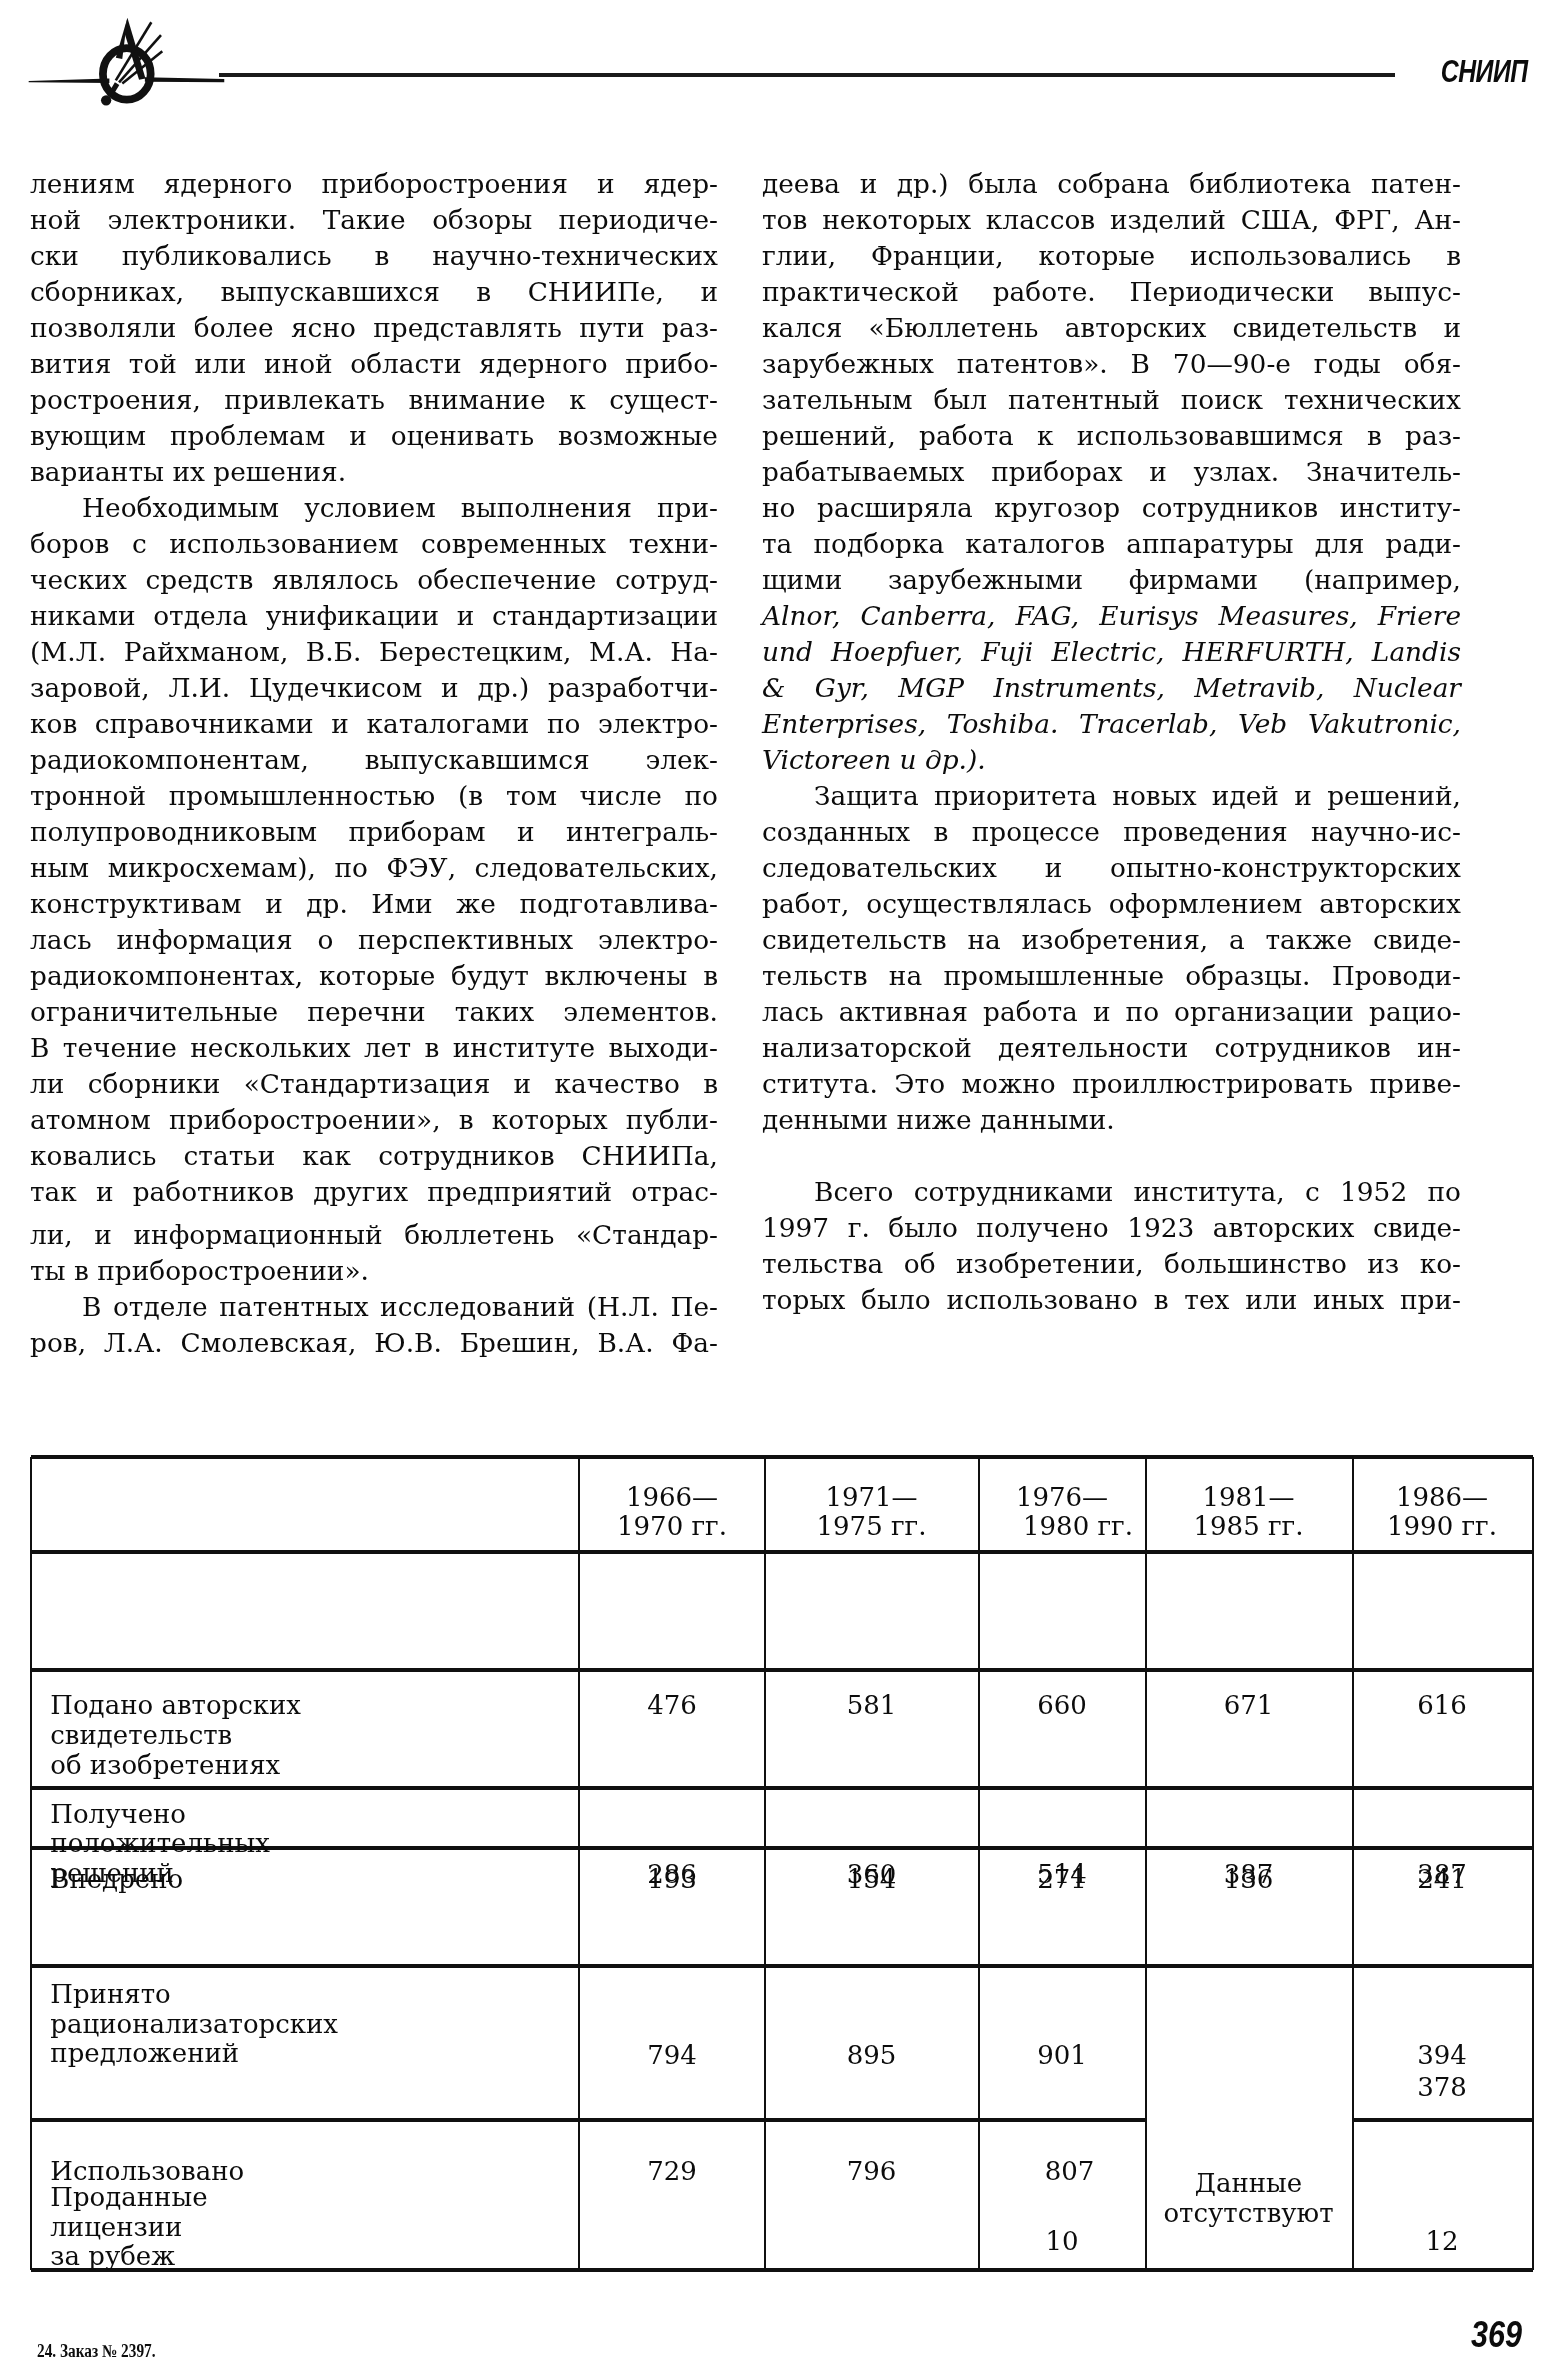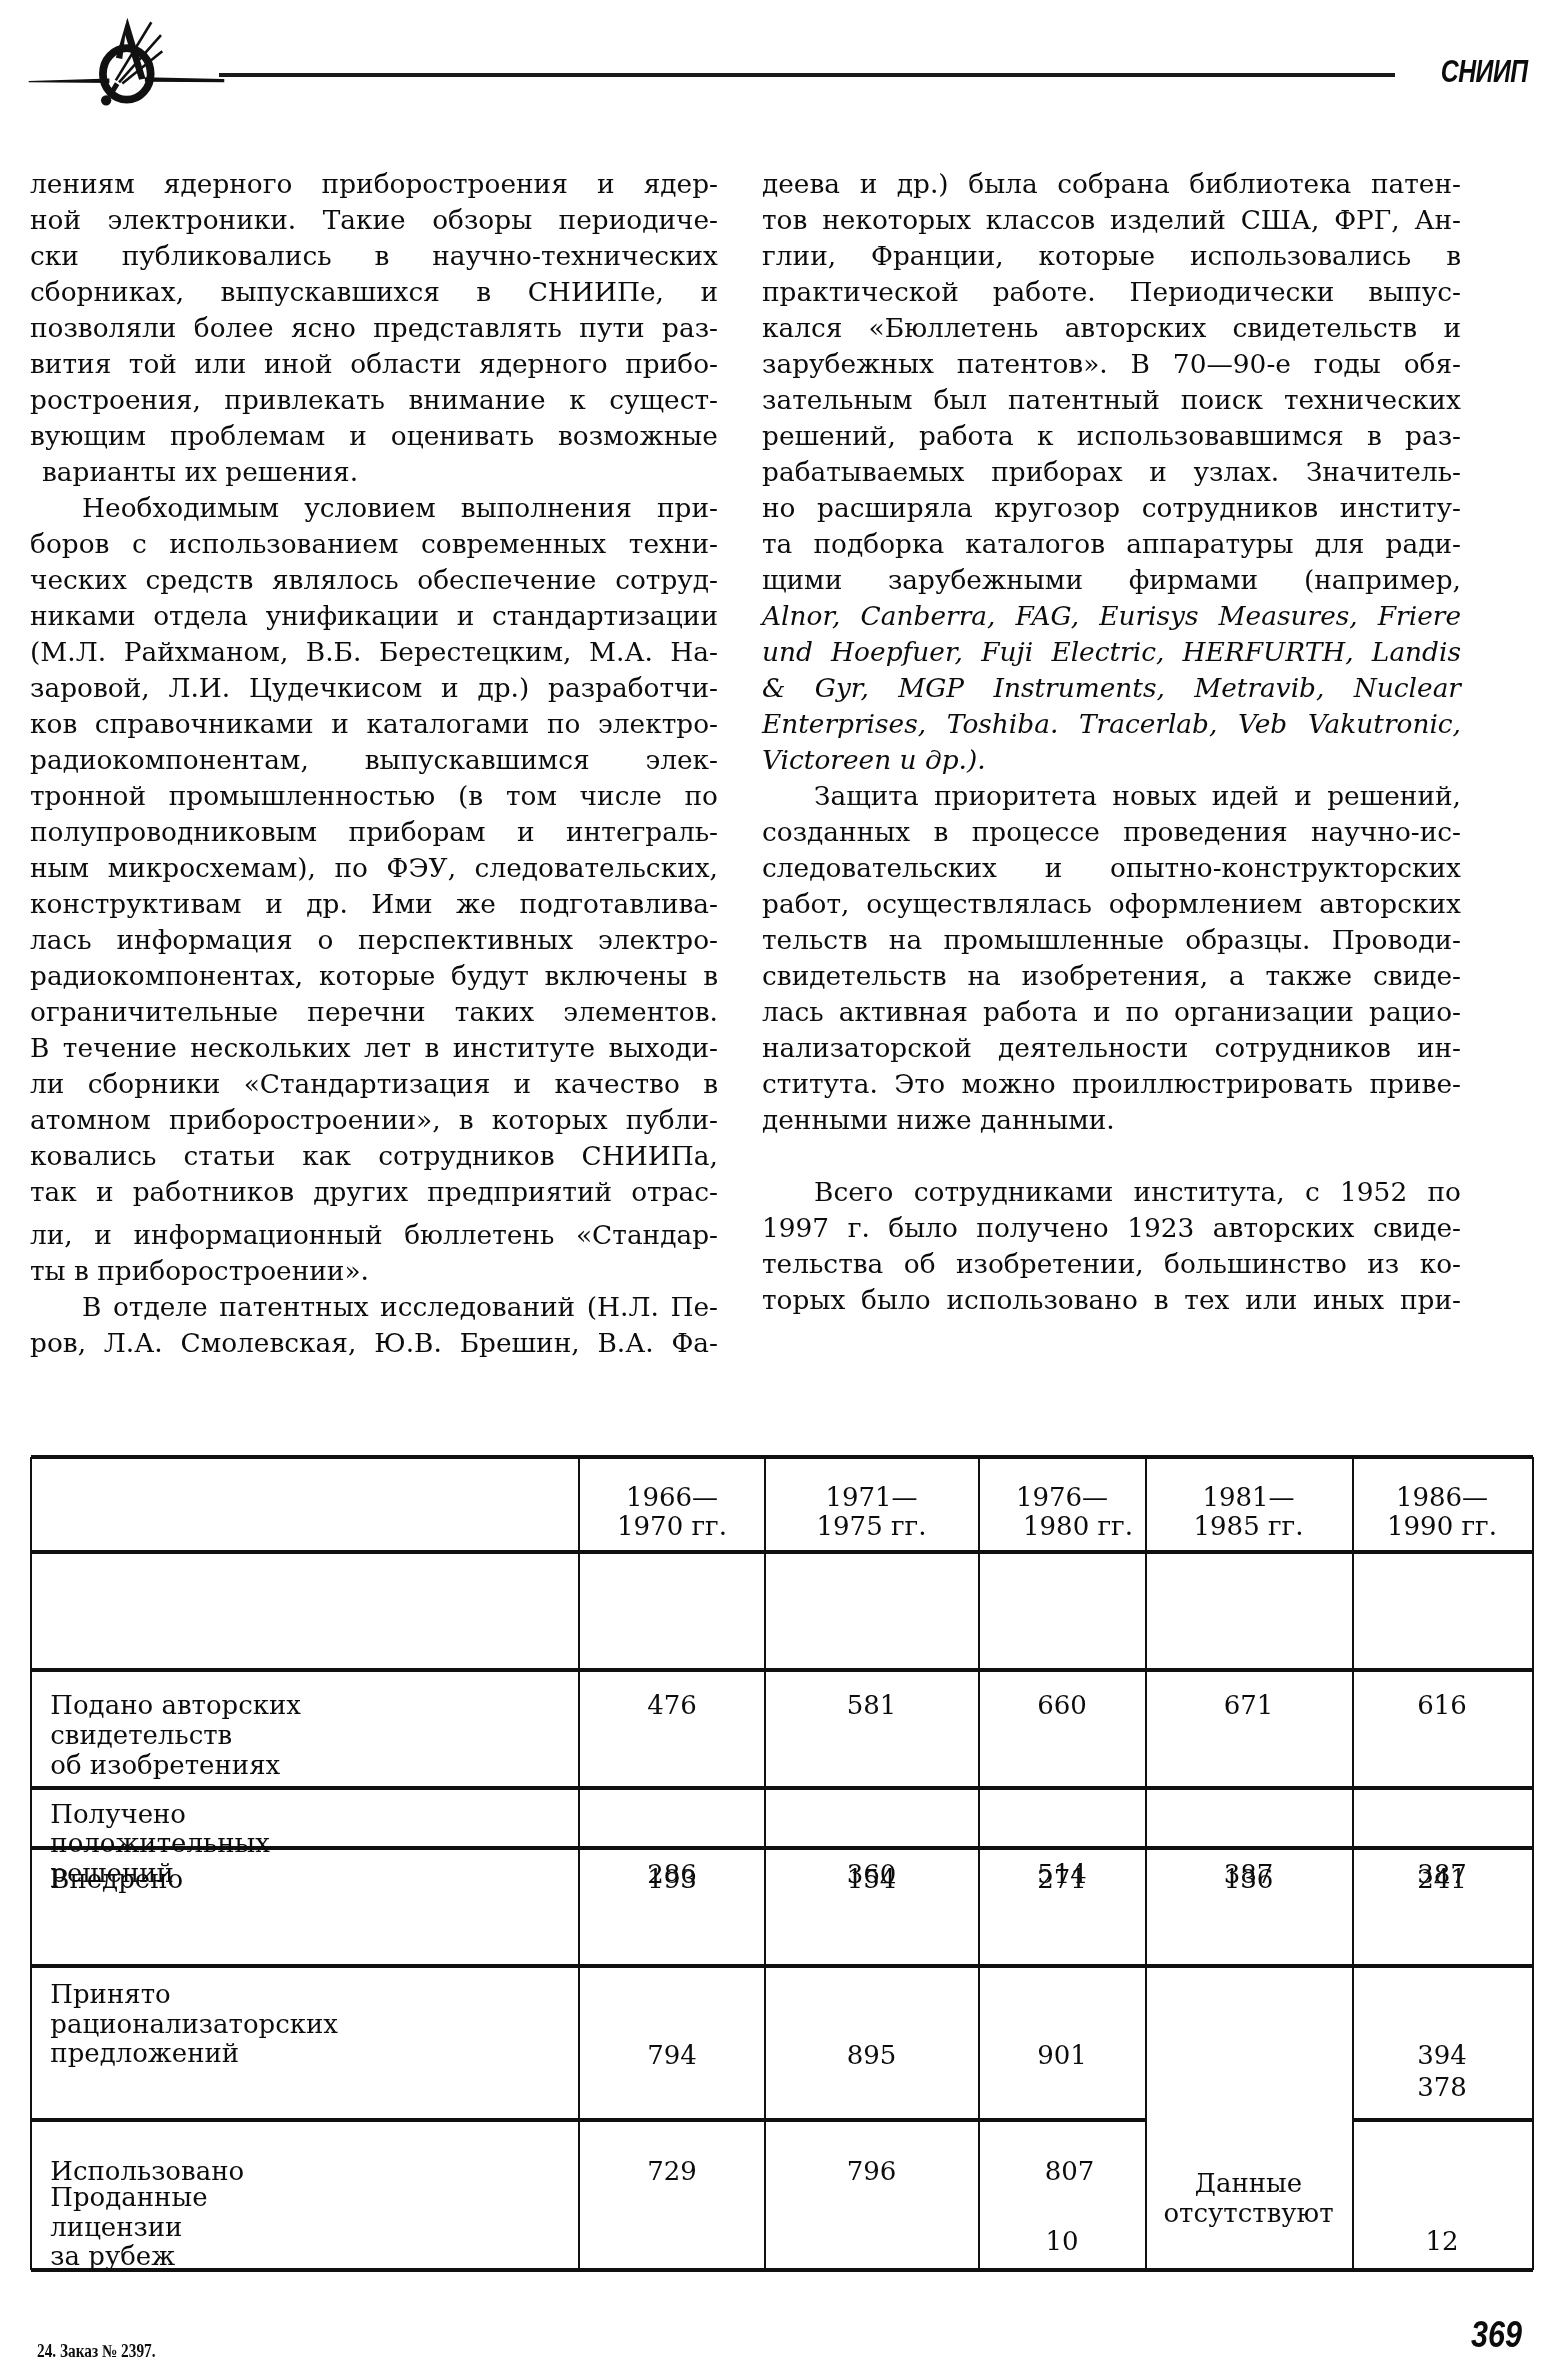--- a/index.html
+++ b/index.html
@@ -49,21 +49,21 @@
 
 <div class="col left" id="left-col">
     <span class="line" style="display: block; width: auto;">лениям ядерного приборостроения и ядер-</span>
     <span class="line" style="display: block; width: auto;">ной электроники. Такие обзоры периодиче-</span>
     <span class="line" style="display: block; width: auto;">ски публиковались в научно-технических</span>
     <span class="line" style="display: block; width: auto;">сборниках, выпускавшихся в СНИИПе, и</span>
     <span class="line" style="display: block; width: auto;">позволяли более ясно представлять пути раз-</span>
     <span class="line" style="display: block; width: auto;">вития той или иной области ядерного прибо-</span>
     <span class="line" style="display: block; width: auto;">ростроения, привлекать внимание к сущест-</span>
     <span class="line" style="display: block; width: auto;">вующим проблемам и оценивать возможные</span>
-    <span class="line last" style="display: block; width: auto; margin-left: 12px;">варианты их решения.</span>
+    <span class="line last" style="display: block; width: auto;">варианты их решения.</span>
     <span class="line indent" style="display: block; width: auto;">Необходимым условием выполнения при-</span>
     <span class="line" style="display: block; width: auto;">боров с использованием современных техни-</span>
     <span class="line" style="display: block; width: auto;">ческих средств являлось обеспечение сотруд-</span>
     <span class="line" style="display: block; width: auto;">никами отдела унификации и стандартизации</span>
     <span class="line" style="display: block; width: auto;">(М.Л. Райхманом, В.Б. Берестецким, М.А. На-</span>
     <span class="line" style="display: block; width: auto;">заровой, Л.И. Цудечкисом и др.) разработчи-</span>
     <span class="line" style="display: block; width: auto;">ков справочниками и каталогами по электро-</span>
     <span class="line" style="display: block; width: auto;">радиокомпонентам, выпускавшимся элек-</span>
     <span class="line" style="display: block; width: auto;">тронной промышленностью (в том числе по</span>
     <span class="line" style="display: block; width: auto;">полупроводниковым приборам и интеграль-</span>
@@ -97,22 +97,22 @@
     <span class="line" style="display: block; width: auto;">щими зарубежными фирмами (например,</span>
     <span class="line italic" style="display: block; width: auto;">Alnor, Canberra, FAG, Eurisys Measures, Friere</span>
     <span class="line italic" style="display: block; width: auto;">und Hoepfuer, Fuji Electric, HERFURTH, Landis</span>
     <span class="line italic" style="display: block; width: auto;">&amp; Gyr, MGP Instruments, Metravib, Nuclear</span>
     <span class="line italic" style="display: block; width: auto;">Enterprises, Toshiba. Tracerlab, Veb Vakutronic,</span>
     <span class="line last italic" style="display: block; width: auto;">Victoreen и др.).</span>
     <span class="line indent" style="display: block; width: auto;">Защита приоритета новых идей и решений,</span>
     <span class="line" style="display: block; width: auto;">созданных в процессе проведения научно-ис-</span>
     <span class="line" style="display: block; width: auto;">следовательских и опытно-конструкторских</span>
     <span class="line" style="display: block; width: auto;">работ, осуществлялась оформлением авторских</span>
+    <span class="line" style="display: block; width: auto;">свидетельств на изобретения, а также свиде-</span>
     <span class="line" style="display: block; width: auto;">тельств на промышленные образцы. Проводи-</span>
-    <span class="line" style="display: block; width: auto;">свидетельств на изобретения, а также свиде-</span>
     <span class="line" style="display: block; width: auto;">лась активная работа и по организации рацио-</span>
     <span class="line" style="display: block; width: auto;">нализаторской деятельности сотрудников ин-</span>
     <span class="line" style="display: block; width: auto;">ститута. Это можно проиллюстрировать приве-</span>
     <span class="line last" style="display: block; width: auto;">денными ниже данными.</span>
     <span class="line indent gap" style="display: block; width: auto;">Всего сотрудниками института, с 1952 по</span>
     <span class="line" style="display: block; width: auto;">1997 г. было получено 1923 авторских свиде-</span>
     <span class="line" style="display: block; width: auto;">тельства об изобретении, большинство из ко-</span>
     <span class="line" style="display: block; width: auto;">торых было использовано в тех или иных при-</span>
   </div>
 

